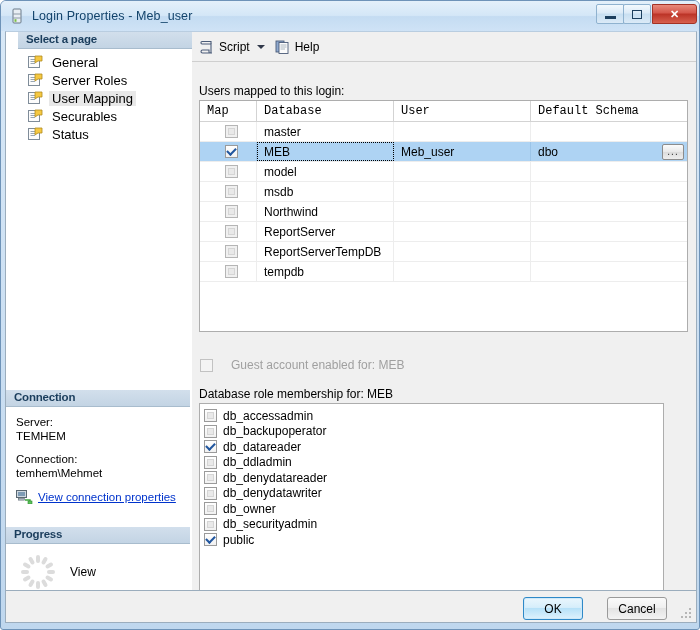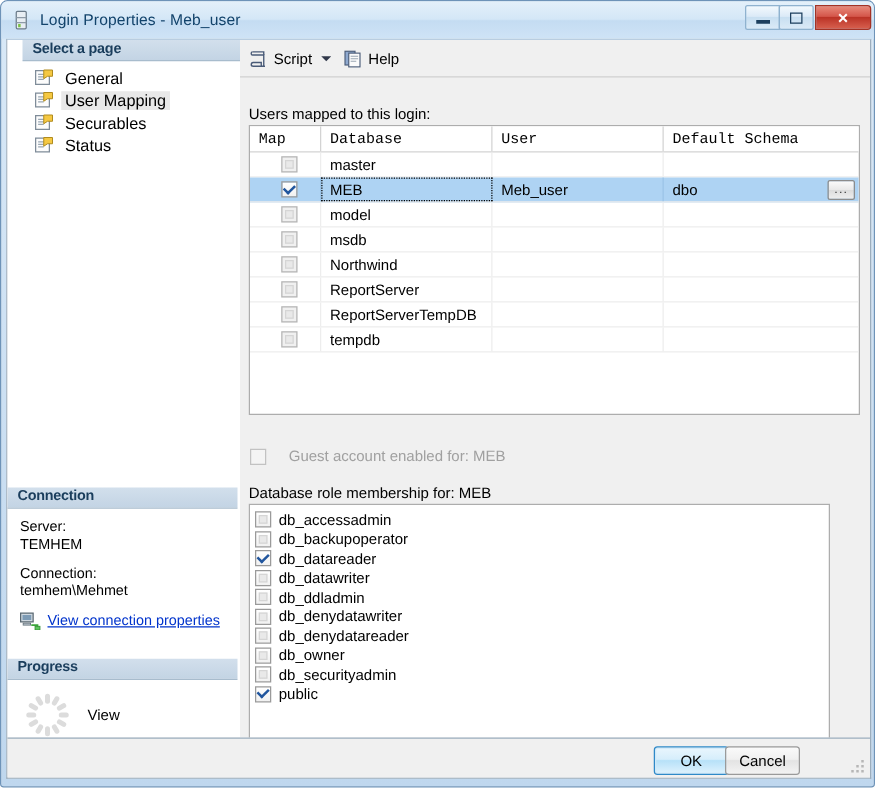--- a/index.html
+++ b/index.html
@@ -264,21 +264,21 @@
     border: 1px solid #9a9a9a; border-radius: 3px;
     background: linear-gradient(to bottom, #fafafa 0%, #f0f0f0 45%, #e3e3e3 50%, #f3f3f3 100%);
     cursor: default;
   }
   #ok-button {
     left: 517px;
     border: 1px solid #2e89c8;
     background: linear-gradient(to bottom, #eaf6fd 0%, #d6eefb 45%, #b7e1f8 50%, #dff2fd 100%);
     box-shadow: 0 0 0 1px #cfe9f9 inset;
   }
-  #cancel-button { left: 574px; }
+  #cancel-button { left: 601px; }
 
   #grip {
     position: absolute; right: 3px; bottom: 2px;
     width: 12px; height: 12px;
   }
   #grip i { position: absolute; width: 2px; height: 2px; background: #b6b6b6; }
 </style>
 </head>
 <body>
 
@@ -318,20 +318,32 @@
           <span class="page-icon">
             <svg width="15" height="14" viewBox="0 0 15 14">
                 <rect x="0.5" y="1.5" width="11" height="11" fill="#fcfcfc" stroke="#7f8c99"></rect>
                 <line x1="2.5" y1="4.5" x2="9" y2="4.5" stroke="#9aa7b3"></line>
                 <line x1="2.5" y1="6.5" x2="9" y2="6.5" stroke="#9aa7b3"></line>
                 <line x1="2.5" y1="8.5" x2="7" y2="8.5" stroke="#9aa7b3"></line>
                 <path d="M7 1 L14 1 L14 6 L10 6 L7 8 Z" fill="#f5c842" stroke="#b08b1e" stroke-width="0.8"></path>
               </svg>
           </span>
           <span class="lbl">General</span>
+        </div>
+        <div class="page-item">
+          <span class="page-icon">
+            <svg width="15" height="14" viewBox="0 0 15 14">
+                <rect x="0.5" y="1.5" width="11" height="11" fill="#fcfcfc" stroke="#7f8c99"></rect>
+                <line x1="2.5" y1="4.5" x2="9" y2="4.5" stroke="#9aa7b3"></line>
+                <line x1="2.5" y1="6.5" x2="9" y2="6.5" stroke="#9aa7b3"></line>
+                <line x1="2.5" y1="8.5" x2="7" y2="8.5" stroke="#9aa7b3"></line>
+                <path d="M7 1 L14 1 L14 6 L10 6 L7 8 Z" fill="#f5c842" stroke="#b08b1e" stroke-width="0.8"></path>
+              </svg>
+          </span>
+          <span class="lbl">Server Roles</span>
         </div>
         <div class="page-item selected">
           <span class="page-icon">
             <svg width="15" height="14" viewBox="0 0 15 14">
                 <rect x="0.5" y="1.5" width="11" height="11" fill="#fcfcfc" stroke="#7f8c99"></rect>
                 <line x1="2.5" y1="4.5" x2="9" y2="4.5" stroke="#9aa7b3"></line>
                 <line x1="2.5" y1="6.5" x2="9" y2="6.5" stroke="#9aa7b3"></line>
                 <line x1="2.5" y1="8.5" x2="7" y2="8.5" stroke="#9aa7b3"></line>
                 <path d="M7 1 L14 1 L14 6 L10 6 L7 8 Z" fill="#f5c842" stroke="#b08b1e" stroke-width="0.8"></path>
               </svg>
@@ -562,39 +574,33 @@
         <div class="role-item">
             <span class="rcheck">
               <span class="tick"></span>
             </span>
             <span>db_datareader</span>
           </div>
         <div class="role-item">
             <span class="rcheck">
               <span class="inner-sq"></span>
             </span>
-            <span>db_datawriter</span>
+            <span>db_ddladmin</span>
           </div>
         <div class="role-item">
             <span class="rcheck">
               <span class="inner-sq"></span>
             </span>
-            <span>db_ddladmin</span>
+            <span>db_denydatareader</span>
           </div>
         <div class="role-item">
             <span class="rcheck">
               <span class="inner-sq"></span>
             </span>
             <span>db_denydatawriter</span>
-          </div>
-        <div class="role-item">
-            <span class="rcheck">
-              <span class="inner-sq"></span>
-            </span>
-            <span>db_denydatareader</span>
           </div>
         <div class="role-item">
             <span class="rcheck">
               <span class="inner-sq"></span>
             </span>
             <span>db_owner</span>
           </div>
         <div class="role-item">
             <span class="rcheck">
               <span class="inner-sq"></span>

